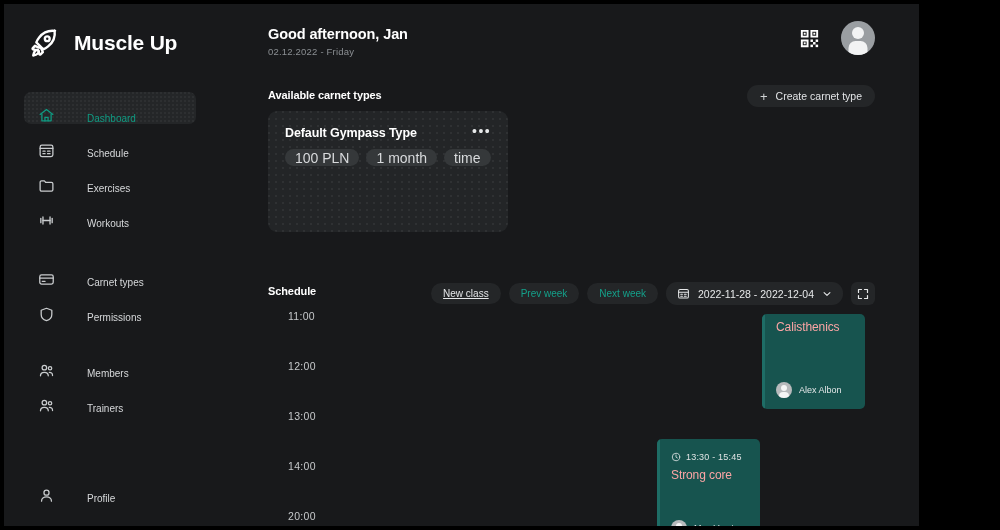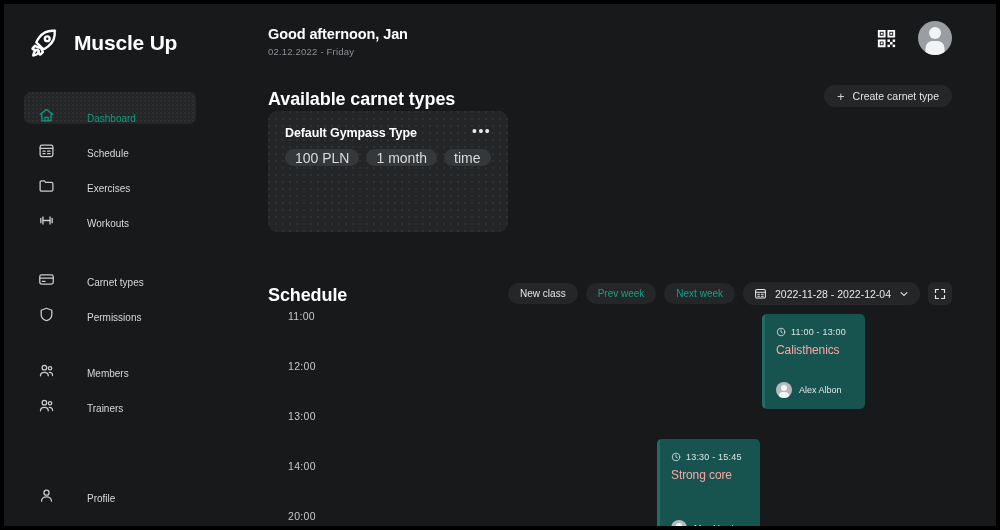--- a/index.html
+++ b/index.html
@@ -6,21 +6,21 @@
   html, body { width:1000px; height:530px; }
   body {
     background:#000;
     font-family:"Liberation Sans", sans-serif;
     overflow:hidden;
     -webkit-font-smoothing:antialiased;
   }
   .app {
     position:absolute;
     left:4px; top:4px;
-    width:992px; height:522px;
+    width:915px; height:522px;
     background:#18191b;
     overflow:hidden;
   }
 
   
   .sidebar {
     position:absolute; left:0; top:0;
     width:212px; height:100%;
     background:#18191b;
   }
@@ -73,21 +73,21 @@
   }
   .avatar .body {
     position:absolute; left:50%; top:20px; transform:translateX(-50%);
     width:19px; height:16px; border-radius:7px 7px 0 0; background:#f2f3f4;
   }
 
   
   .main { position:absolute; left:212px; top:0; right:0; bottom:0; }
 
   .section-title {
-    position:absolute; font-size:18px; font-weight:bold; color:#ffffff; letter-spacing:-0.1px;
+    position:absolute; font-size:11px; font-weight:bold; color:#ffffff; letter-spacing:-0.1px;
   }
   #carnet-title { left:52px; top:85px; }
   #schedule-title { left:52px; top:281px; }
 
   .create-btn {
     position:absolute; right:44px; top:81px;
     display:flex; align-items:center; gap:8px;
     height:22px; padding:0 13px;
     border-radius:11px;
     background:#242628;
@@ -123,21 +123,21 @@
   
   .sched-toolbar {
     position:absolute; right:44px; top:278px;
     display:flex; align-items:center; gap:8px;
   }
   .pill {
     height:21px; padding:0 12px; border-radius:11px;
     background:#242628; font-size:10px;
     display:flex; align-items:center; cursor:pointer;
   }
-  .pill.light { color:#e4e6e8; }
+  .pill.light { color:#e4e6e8;text-decoration:underline; }
   .pill.teal { color:#14a08a; }
   .pill.range { gap:8px; padding:0 11px; color:#e7e9ea; font-size:10.5px; height:23px; }
   .pill.range .cal { width:13px; height:13px; color:#e7e9ea; display:block; }
   .pill.range .chev { width:10px; height:10px; color:#e7e9ea; display:block; }
   .icon-btn {
     width:24px; height:23px; border-radius:6px; background:#242628;
     display:flex; align-items:center; justify-content:center; cursor:pointer;
   }
   .icon-btn .ico { width:12px; height:12px; color:#e7e9ea; display:block; }
 
@@ -371,27 +371,20 @@
         <div class="time-label" style="top:4px">11:00</div>
         <div class="time-label" style="top:54px">12:00</div>
         <div class="time-label" style="top:104px">13:00</div>
         <div class="time-label" style="top:154px">14:00</div>
         <div class="time-label" style="top:204px">20:00</div>
       </div>
 
       <div class="events">
 
         <div class="event" id="ev0" style="left: 494px; top: 8px; width: 103px; height: 95px;">
-          <div class="ev-time">
-            <svg class="clock" viewBox="0 0 24 24" fill="none" stroke="currentColor" stroke-width="2" stroke-linecap="round" stroke-linejoin="round">
-              <circle cx="12" cy="12" r="9"></circle>
-                <path d="M12 7v5.3l3.3 2"></path>
-            </svg>
-            <span>11:00 - 13:00</span>
-          </div>
           <div class="ev-title">Calisthenics</div>
           <div class="ev-foot">
             <div class="ev-av">
               <div class="h"></div>
               <div class="b"></div>
             </div>
             <span class="ev-name">Alex Albon</span>
           </div>
         </div>
 

